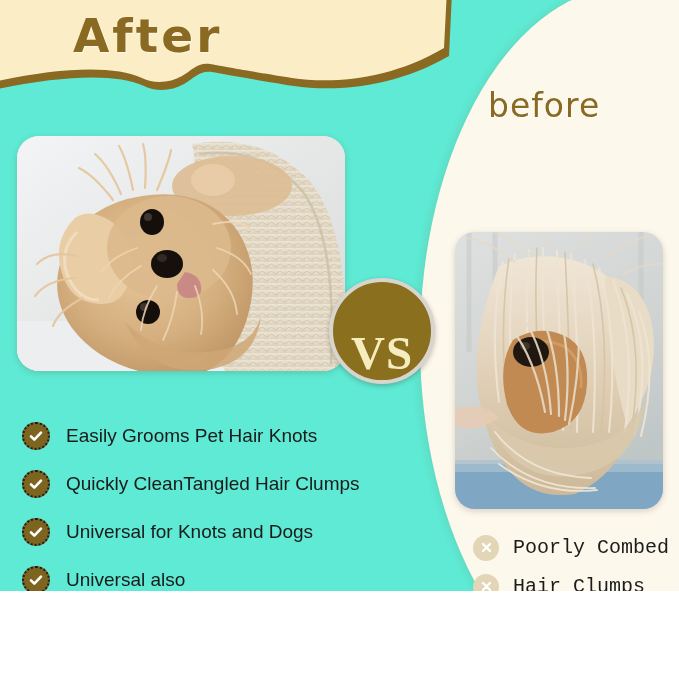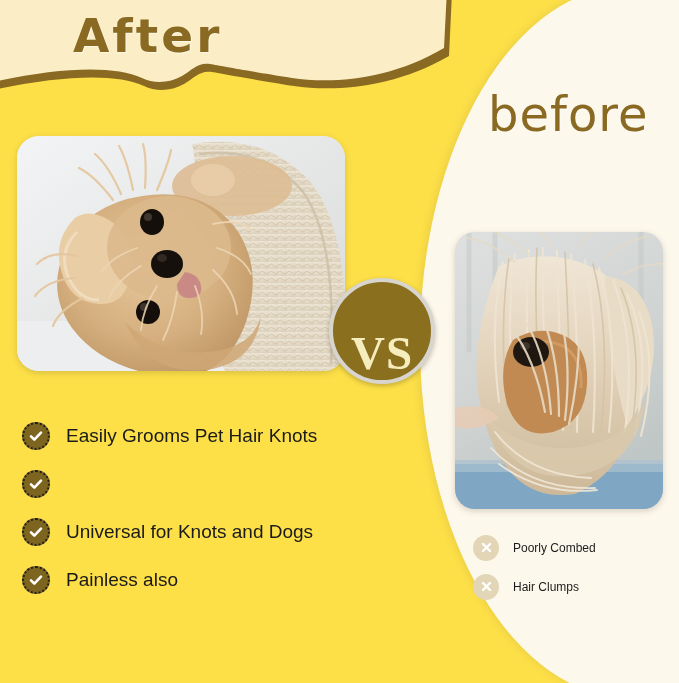--- a/index.html
+++ b/index.html
@@ -8,22 +8,22 @@
     width: 679px;
     height: 683px;
     overflow: hidden;
     background: #ffffff;
     font-family: "Liberation Sans", sans-serif;
   }
 
   #stage {
     position: relative;
     width: 679px;
-    height: 683px;
-    background: #fde047;
+    height: 591px;
+    background: #5eead4;
     overflow: hidden;
   }
 
   
   .oval-panel {
     position: absolute;
     left: 420px;
     top: -14px;
     width: 420px;
     height: 712px;
@@ -57,21 +57,21 @@
     text-shadow: 1px 1px 0 rgba(255,255,255,0.55);
   }
 
   
   .before-title {
     position: absolute;
     left: 488px;
     top: 86px;
     z-index: 5;
     font-family: "DejaVu Sans", sans-serif;
-    font-size: 48px;
+    font-size: 33px;
     font-weight: 400;
     letter-spacing: 1px;
     color: #8a6a23;
     text-shadow: 1px 1px 0 rgba(255,255,255,0.5);
   }
 
   
   .photo {
     position: absolute;
     overflow: hidden;
@@ -174,22 +174,22 @@
     height: 26px;
     border-radius: 50%;
     background: #e2d6b7;
     display: flex;
     align-items: center;
     justify-content: center;
     margin-right: 14px;
   }
   .x-icon svg { width: 15px; height: 15px; display: block; }
   .drawback-label {
-    font-family: Liberation Sans, sans-serif;
-    font-size: 12px;
+    font-family: Liberation Mono, monospace;
+    font-size: 20px;
     color: #1c1c1c;
     white-space: nowrap;
   }
 </style>
 </head>
 <body>
 
 <div id="stage">
 
   <div class="oval-panel"></div>
@@ -378,36 +378,37 @@
           </svg>
       </span>
       <span class="benefit-label">Easily Grooms Pet Hair Knots</span>
     </div>
     <div class="benefit-row">
       <span class="check-icon">
         <svg viewBox="0 0 16 16" aria-hidden="true">
             <path d="M3 8.4 L6.3 11.6 L13 4.6" fill="none" stroke="#ffffff" stroke-width="2.6" stroke-linecap="round" stroke-linejoin="round"></path>
           </svg>
       </span>
+      <span class="benefit-label">Quickly CleanTangled Hair Clumps</span>
     </div>
     <div class="benefit-row">
       <span class="check-icon">
         <svg viewBox="0 0 16 16" aria-hidden="true">
             <path d="M3 8.4 L6.3 11.6 L13 4.6" fill="none" stroke="#ffffff" stroke-width="2.6" stroke-linecap="round" stroke-linejoin="round"></path>
           </svg>
       </span>
       <span class="benefit-label">Universal for Knots and Dogs</span>
     </div>
     <div class="benefit-row">
       <span class="check-icon">
         <svg viewBox="0 0 16 16" aria-hidden="true">
             <path d="M3 8.4 L6.3 11.6 L13 4.6" fill="none" stroke="#ffffff" stroke-width="2.6" stroke-linecap="round" stroke-linejoin="round"></path>
           </svg>
       </span>
-      <span class="benefit-label">Painless also</span>
+      <span class="benefit-label">Universal also</span>
     </div>
   </div>
 
   <div class="drawbacks">
     <div class="drawback-row">
       <span class="x-icon">
         <svg viewBox="0 0 15 15" aria-hidden="true">
             <path d="M4 4 L11 11 M11 4 L4 11" fill="none" stroke="#ffffff" stroke-width="2.4" stroke-linecap="round"></path>
           </svg>
       </span>

